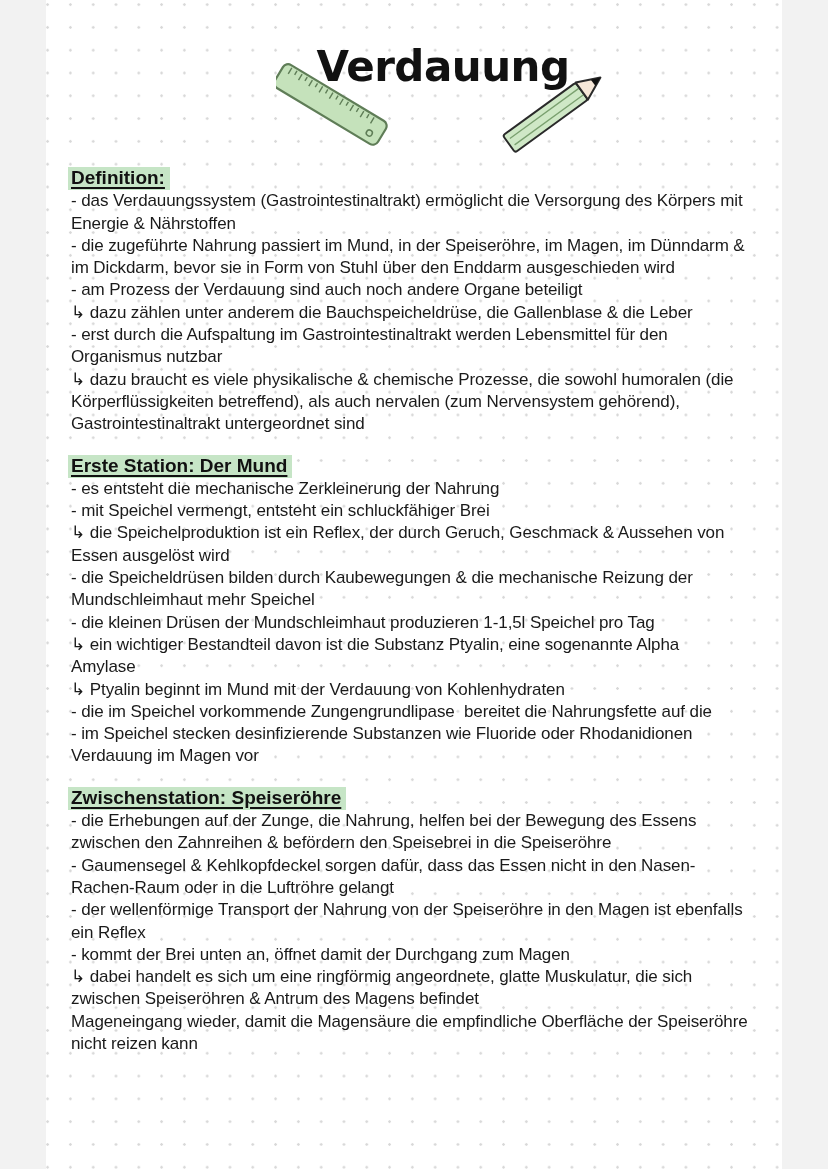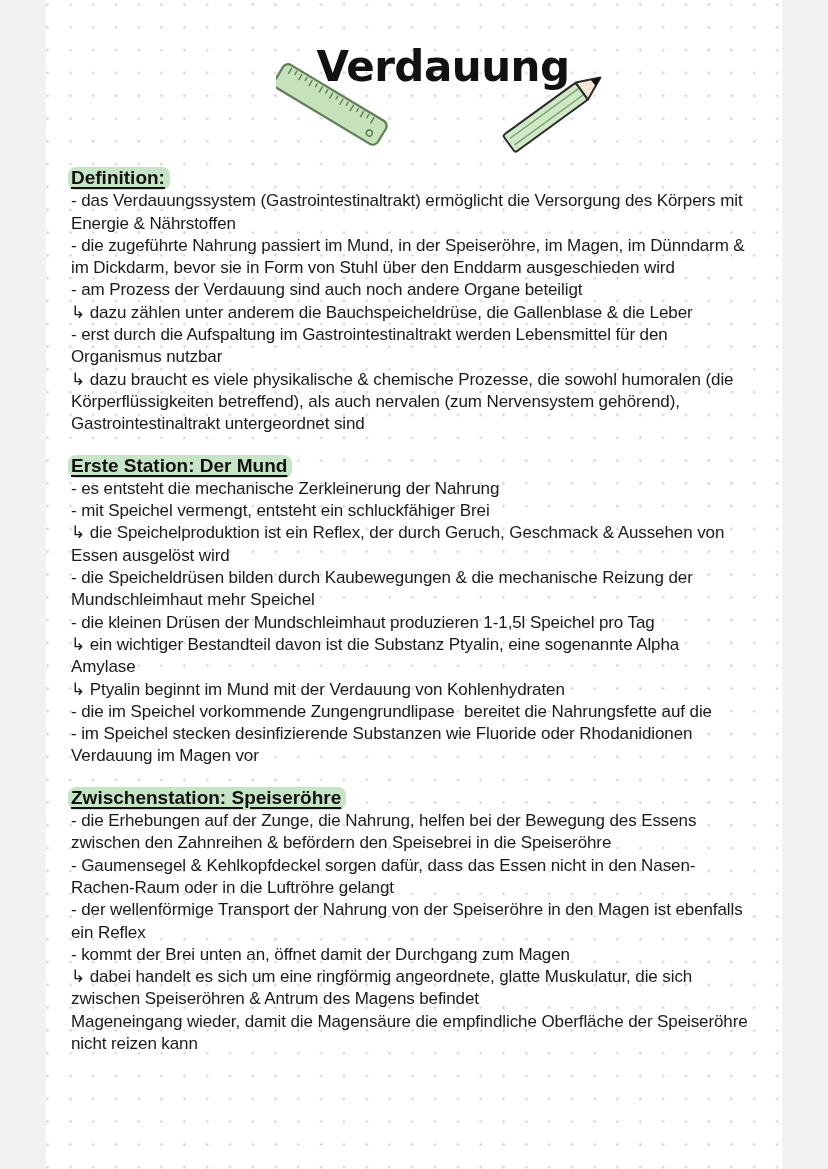--- a/index.html
+++ b/index.html
@@ -25,21 +25,21 @@
   }
   .ruler-wrap   { position:absolute; left:230px; top:56px; width:130px; height:92px; }
   .pencil-wrap  { position:absolute; left:455px; top:72px; width:120px; height:90px; }
   .content { position:absolute; left:25px; top:167px; width:790px; }
   .note-section { margin:0 0 19px 0; }
   .heading-row { line-height:22.3px; white-space:pre; }
   .section-heading {
     display:inline-block;
     font-size:19px; font-weight:bold; line-height:20px;
     background:#c6e5c6;
-    border-radius:8px;
+    border-radius:0;
     padding:1px 5px 2px 3px;
     margin-left:-3px;
     text-decoration:underline;
     text-decoration-thickness:2px;
     text-underline-offset:3px;
     color:#111;
   }
   .lines .line {
     font-size:17px; line-height:22.3px;
     white-space:pre; letter-spacing:-0.1px;

